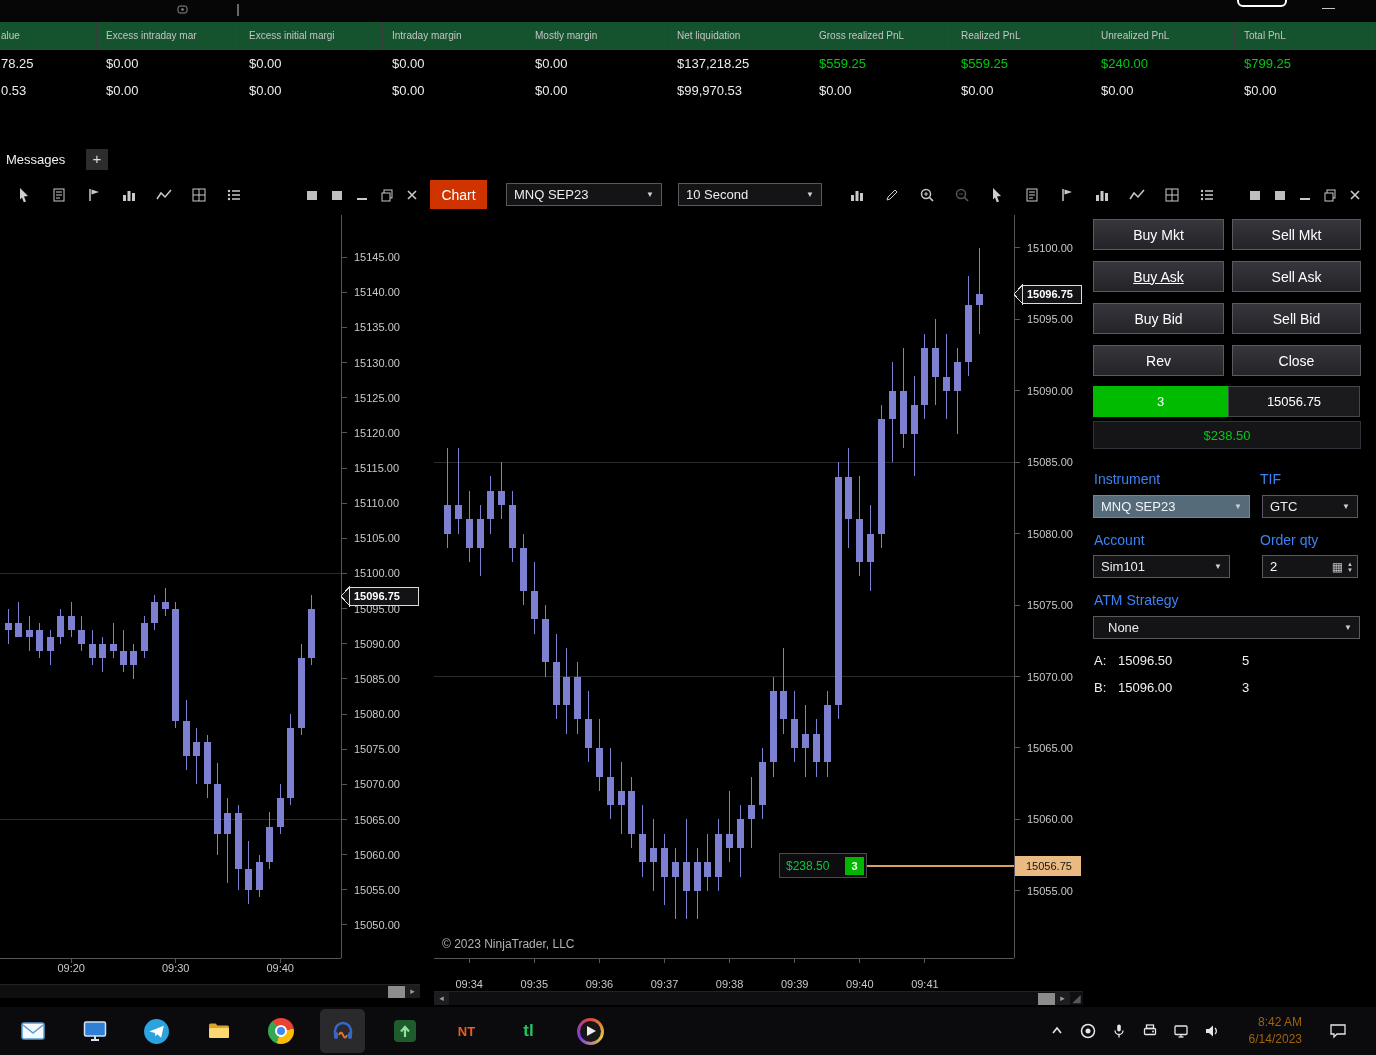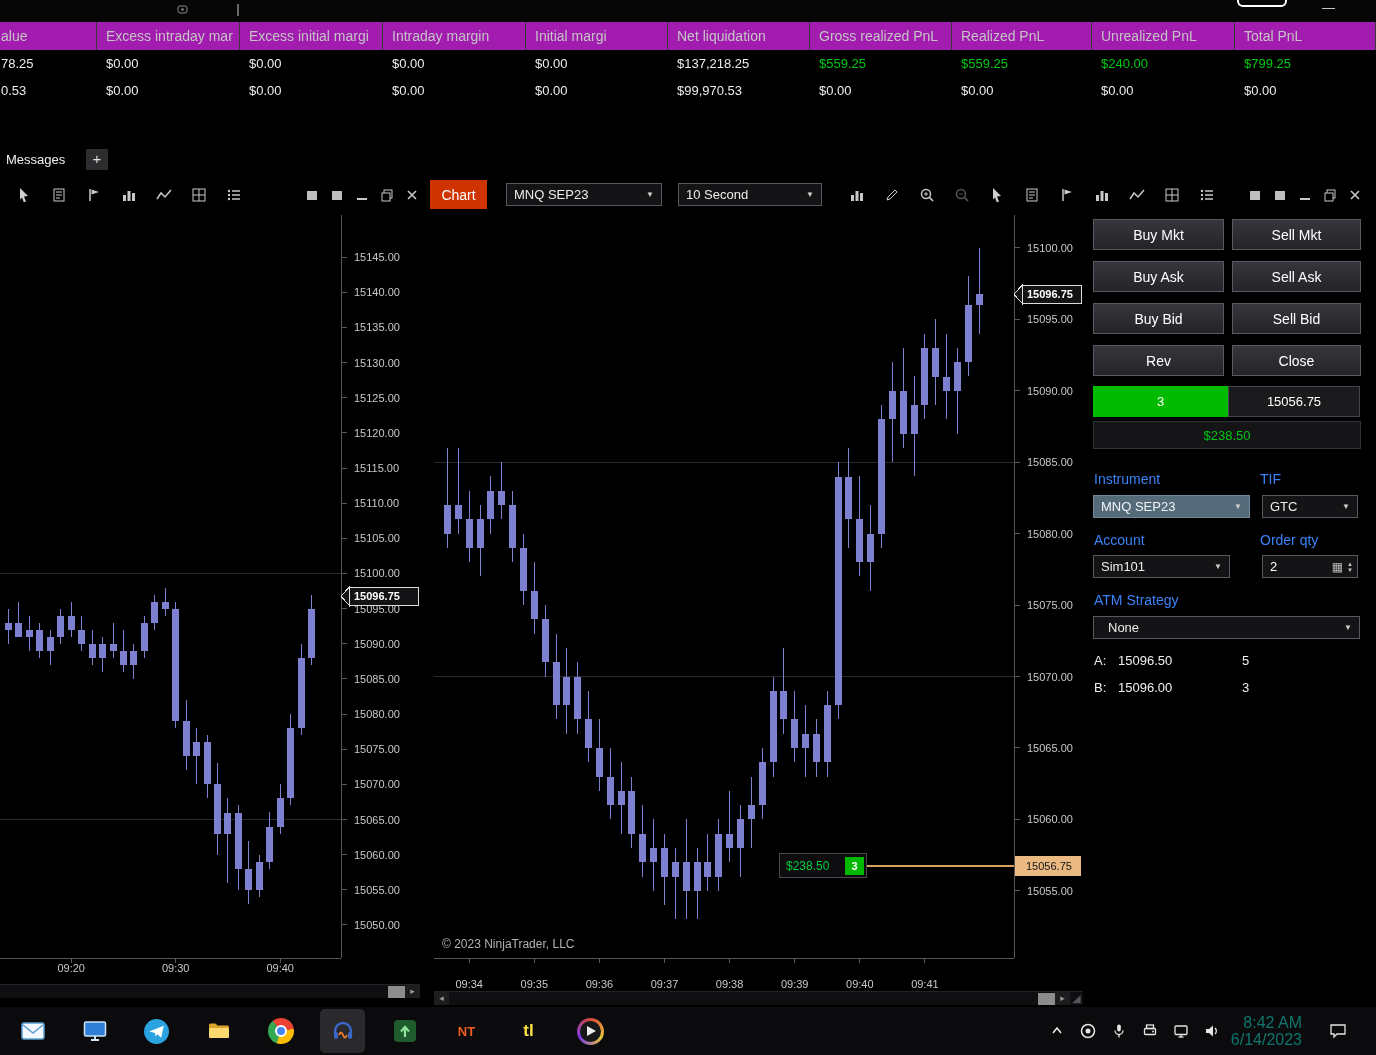--- a/index.html
+++ b/index.html
@@ -9,22 +9,22 @@
 
   
   .titlebar{position:absolute;left:0;top:0;width:1376px;height:22px;background:#060606}
   .tb-ic{position:absolute;top:3px;color:#8a8a8a;font-size:12px}
   .tb-pill{position:absolute;left:1237px;top:-7px;width:50px;height:14px;border:2px solid #fff;border-radius:6px}
   .tb-min{position:absolute;left:1322px;top:0;color:#ddd;font-size:13px}
 
   
   .acct{position:absolute;left:0;top:22px;width:1376px}
   .acct-row{display:grid;grid-template-columns:97px 143px 143px 143px 142px 142px 142px 140px 143px 1fr}
-  .acct-head .cell{background:#a21caf;color:#c4c4c4;height:28px;line-height:28px;border-right:1px solid #3a3a3c;
-                   font-size:14px;padding-left:9px;white-space:nowrap;overflow:hidden}
+  .acct-head .cell{background:#14532d;color:#c4c4c4;height:28px;line-height:28px;border-right:1px solid #3a3a3c;
+                   font-size:10px;padding-left:9px;white-space:nowrap;overflow:hidden}
   .acct-body .cell{height:27px;line-height:27px;font-size:13px;padding-left:9px;color:#ececec;white-space:nowrap;overflow:hidden}
   .acct .cell:first-child{padding-left:1px}
   .cell.green{color:#00c814}
 
   
   .tabsrow{position:absolute;left:0;top:148px;width:100%;height:24px}
   .tab-messages{position:absolute;left:0;top:0;height:24px;line-height:23px;padding:0 10px 0 6px;color:#f0f0f0;font-size:13px}
   .add-tab{position:absolute;left:86px;top:1px;width:22px;height:21px;background:#2d2d30;color:#ddd;
            text-align:center;line-height:20px;font-size:15px}
 
@@ -83,25 +83,25 @@
   .apptile.active{background:#2a2a2d}
   .chrome{position:relative;width:26px;height:26px;border-radius:50%;
           background:conic-gradient(from -40deg,#ea4335 0deg 120deg,#fbbc05 120deg 240deg,#34a853 240deg 360deg)}
   .chrome-c{position:absolute;left:7px;top:7px;width:12px;height:12px;background:#4285f4;border:2px solid #fff;border-radius:50%}
   .mplayer{position:relative;width:27px;height:27px;border-radius:50%;
            background:conic-gradient(#d84a3a,#e8c83a,#7a3ae8,#d84a3a)}
   .mplayer-c{position:absolute;left:3px;top:3px;width:21px;height:21px;background:#17171a;border-radius:50%}
   .mplayer-p{position:absolute;left:10px;top:8px;width:0;height:0;border-left:9px solid #ececec;
              border-top:5.5px solid transparent;border-bottom:5.5px solid transparent}
   .ntlogo{font-size:13px;font-weight:bold;color:#ee5d1e;letter-spacing:0}
-  .tllogo{font-size:17px;font-weight:bold;color:#fde047}
+  .tllogo{font-size:17px;font-weight:bold;color:#22c55e}
   .weather{position:absolute;left:826px;top:0;height:48px;display:flex;align-items:center;gap:9px;color:#f2f2f2;font-size:15px}
   .tray{position:absolute;left:1048px;top:0;height:48px;display:flex;align-items:center;gap:13px}
   .trayic{display:flex;align-items:center;justify-content:center}
-  .clock{position:absolute;left:1228px;top:7px;width:74px;text-align:right;font-size:16px;line-height:17px;color:#0f766e}
+  .clock{position:absolute;left:1228px;top:7px;width:74px;text-align:right;font-size:12px;line-height:17px;color:#a16207}
   .notif{position:absolute;left:1328px;top:14px}
 </style>
 </head>
 <body>
 
 <div id="screen">
 
   <div class="titlebar">
     <span class="tb-ic" style="left:176px">
       <svg width="13" height="13" viewBox="0 0 13 13">
@@ -117,21 +117,21 @@
     <div class="tb-pill"></div>
     <span class="tb-min">—</span>
   </div>
 
   <div class="acct" id="acct">
       <div class="acct-row acct-head">
         <div class="cell">alue</div>
         <div class="cell">Excess intraday mar</div>
         <div class="cell">Excess initial margi</div>
         <div class="cell">Intraday margin</div>
-        <div class="cell">Initial margi</div>
+        <div class="cell">Mostly margin</div>
         <div class="cell">Net liquidation</div>
         <div class="cell">Gross realized PnL</div>
         <div class="cell">Realized PnL</div>
         <div class="cell">Unrealized PnL</div>
         <div class="cell">Total PnL</div>
       </div>
       <div class="acct-row acct-body">
         <div class="cell">78.25</div>
         <div class="cell">$0.00</div>
         <div class="cell">$0.00</div>
@@ -648,21 +648,21 @@
       <div class="sb-handle"></div>
       <div class="sb-btn">▸</div>
       <div class="grip">◢</div>
     </div>
   </div>
 
   <div class="orderpanel">
     <div id="obtns">
         <div class="obtn" style="left: 10px; width: 131px; top: 7px;">Buy Mkt</div>
         <div class="obtn" style="left: 149px; width: 129px; top: 7px;">Sell Mkt</div>
-        <div class="obtn" style="left: 10px; width: 131px; top: 49px;">Buy Ask</div>
+        <div class="obtn" style="left: 10px; width: 131px; top: 49px; text-decoration: underline;">Buy Ask</div>
         <div class="obtn" style="left: 149px; width: 129px; top: 49px;">Sell Ask</div>
         <div class="obtn" style="left: 10px; width: 131px; top: 91px;">Buy Bid</div>
         <div class="obtn" style="left: 149px; width: 129px; top: 91px;">Sell Bid</div>
         <div class="obtn" style="left: 10px; width: 131px; top: 133px;">Rev</div>
         <div class="obtn" style="left: 149px; width: 129px; top: 133px; text-align: center;">Close</div>
       </div>
     <div class="posqty">3</div>
     <div class="posavg">15056.75</div>
     <div class="pospnl">$238.50</div>
 

